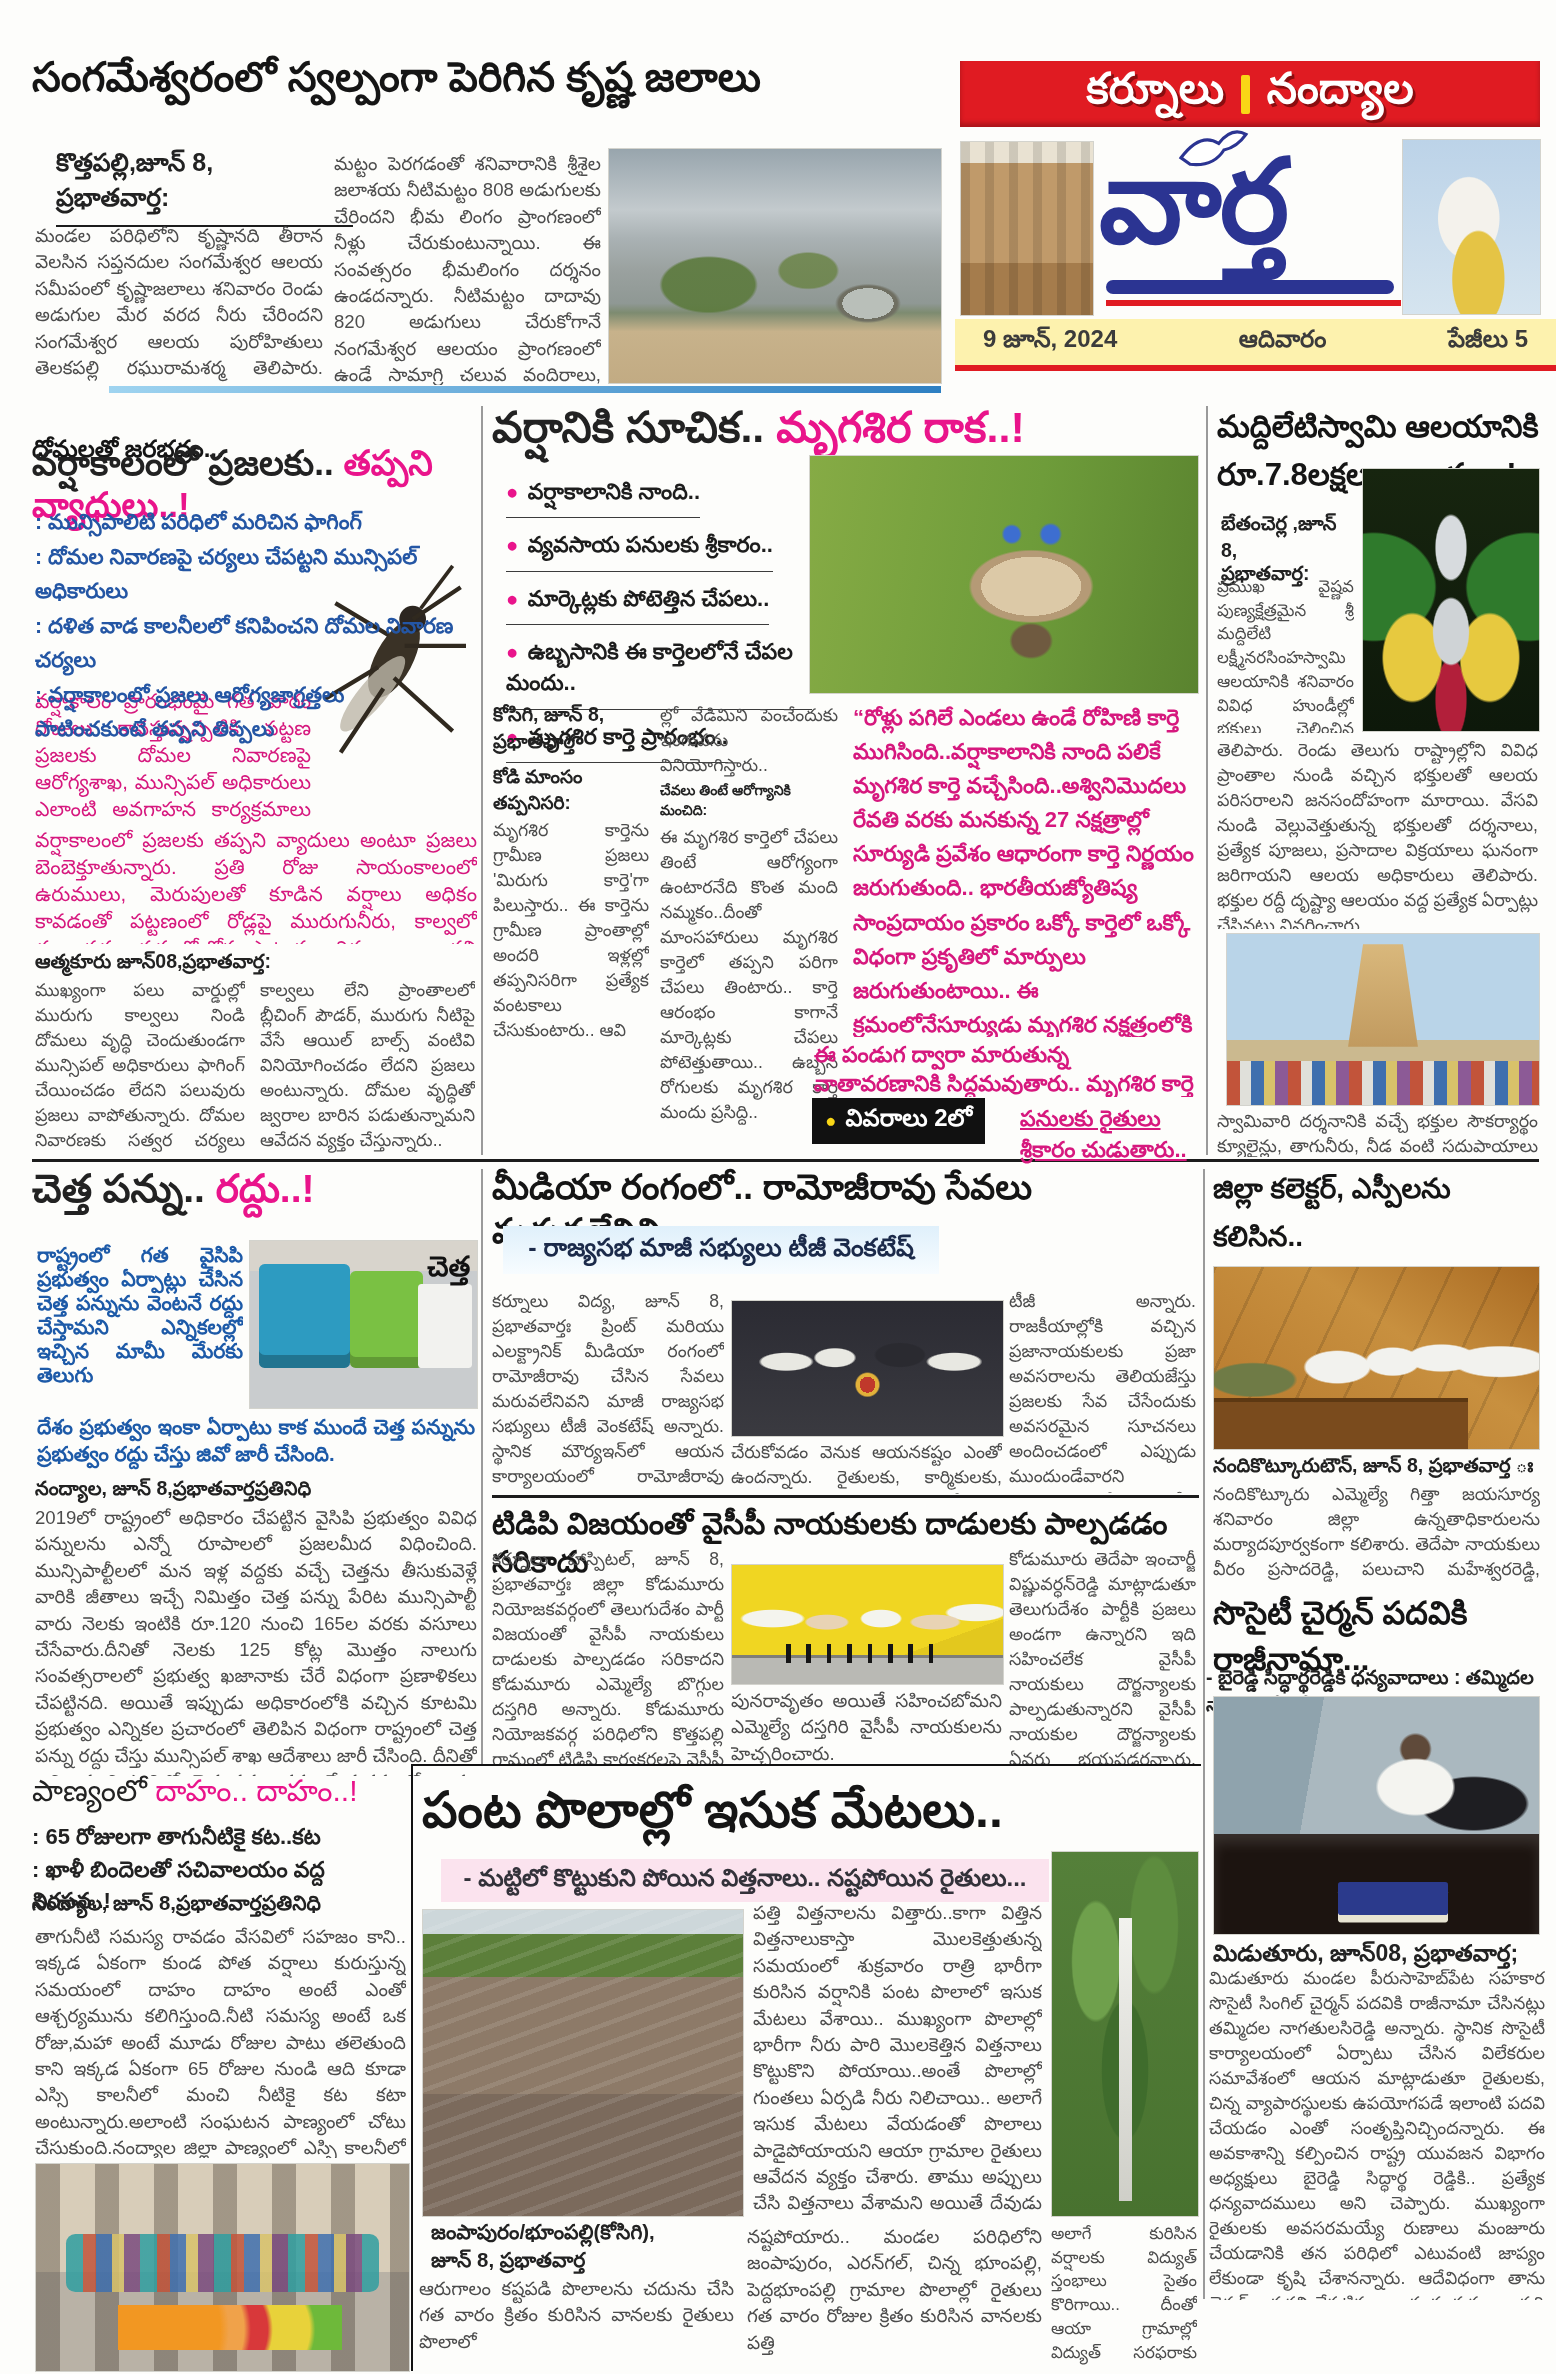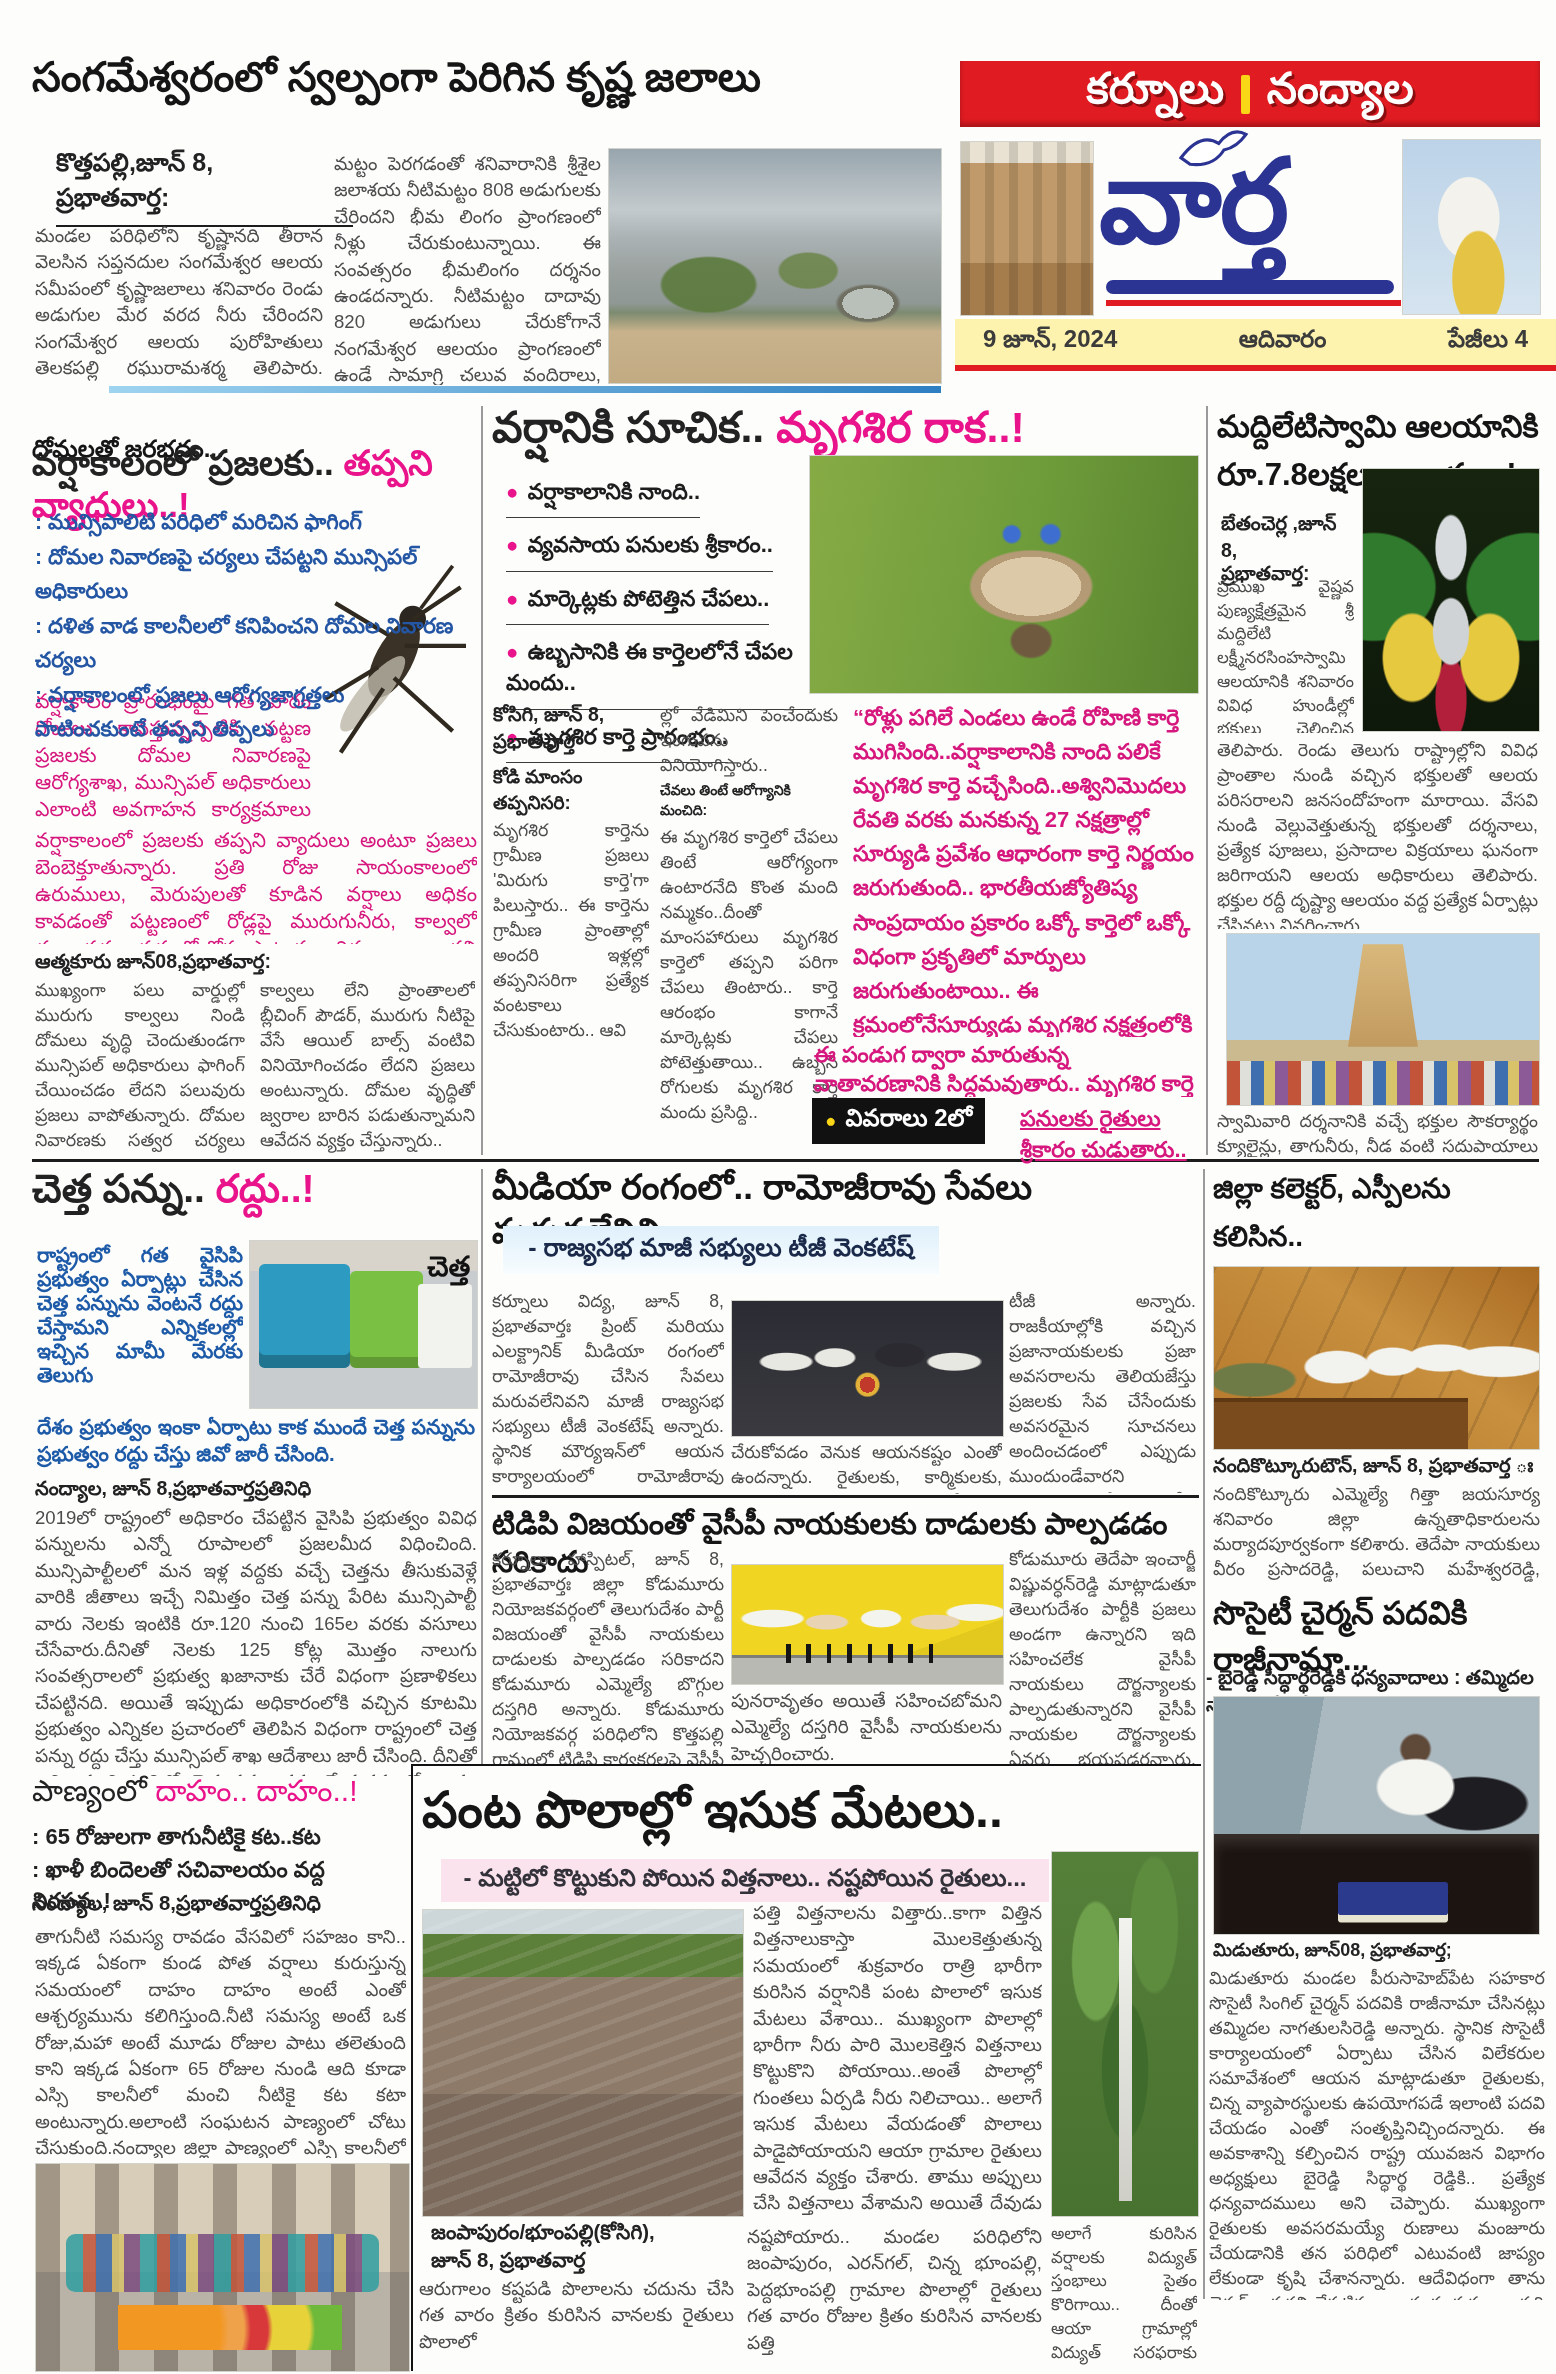--- a/index.html
+++ b/index.html
@@ -176,21 +176,21 @@
     <path d="M5 26 Q20 6 34 15 Q44 2 55 8 Q48 18 38 20 Q30 33 12 31 Z" fill="#ffffff" stroke="#2b3492" stroke-width="2.4"></path>
   </svg>
 
   <div id="vaarta" class="a c" style="left:1099px;top:143px;width:297px;">వార్త</div>
   <div class="a" style="left:1106px;top:280px;width:288px;height:14px;background:#2b3492;border-radius:7.4px;"></div>
   <div class="a" style="left:1106px;top:300px;width:295px;height:5.6px;background:#e01b22;"></div>
 
   <div id="datebar" class="a" style="left:955px;top:319px;width:601px;height:46px;">
     <span>9 జూన్, 2024</span>
     <span>ఆదివారం</span>
-    <span>పేజీలు 4</span>
+    <span>పేజీలు 5</span>
   </div>
   <div class="a" style="left:955px;top:365px;width:601px;height:5.6px;background:#e01b22;"></div>
 
   <div class="a vrule" style="left:481px;top:406px;width:1.9px;height:749px;"></div>
   <div class="a vrule" style="left:1206px;top:406px;width:1.9px;height:749px;"></div>
   <div class="a rule" style="left:32px;top:1159px;width:1507px;height:2.8px;"></div>
   <div class="a vrule" style="left:481px;top:1169px;width:1.9px;height:595px;"></div>
   <div class="a vrule" style="left:1203px;top:1169px;width:1.9px;height:1130px;"></div>
 
   <div class="a hl c" style="left:32px;top:404px;width:447px;font-size:24px;margin-top:30px;">దోమలతో జరభద్రం...</div>
@@ -350,17 +350,17 @@
 
   <div class="a hl c" style="left:1213px;top:1590px;width:327px;font-size:32px;line-height:1.45;">
     <div>సొసైటీ చైర్మన్ పదవికి</div>
     <div>రాజీనామా...</div>
   </div>
   <div class="a c b" style="left:1206px;top:1666px;width:341px;font-size:19.5px;">- బైరెడ్డి సిద్ధార్థరెడ్డికి ధన్యవాదాలు : తమ్మిదల నాగతులసిరెడ్డి</div>
   <div class="ph ph-desk" style="left:1213px;top:1696px;width:325px;height:237px;">
     <div class="shape desk-top"></div>
     <div class="shape desk-books"></div>
   </div>
-  <div class="a c dateline" style="left:1213px;top:1940px;width:325px;font-size:18px;">మిడుతూరు, జూన్08, ప్రభాతవార్త;</div>
+  <div class="a c dateline" style="left:1213px;top:1940px;width:325px;font-size:23px;">మిడుతూరు, జూన్08, ప్రభాతవార్త;</div>
   <div class="a j body-txt" style="left:1209px;top:1966px;width:336px;height:334px;">మిడుతూరు మండల పీరుసాహెబ్‌పేట సహకార సొసైటీ సింగిల్ చైర్మన్ పదవికి రాజీనామా చేసినట్లు తమ్మిదల నాగతులసిరెడ్డి అన్నారు. స్థానిక సొసైటీ కార్యాలయంలో ఏర్పాటు చేసిన విలేకరుల సమావేశంలో ఆయన మాట్లాడుతూ రైతులకు, చిన్న వ్యాపారస్థులకు ఉపయోగపడే ఇలాంటి పదవి చేయడం ఎంతో సంతృప్తినిచ్చిందన్నారు. ఈ అవకాశాన్ని కల్పించిన రాష్ట్ర యువజన విభాగం అధ్యక్షులు బైరెడ్డి సిద్ధార్థ రెడ్డికి.. ప్రత్యేక ధన్యవాదములు అని చెప్పారు. ముఖ్యంగా రైతులకు అవసరమయ్యే రుణాలు మంజూరు చేయడానికి తన పరిధిలో ఎటువంటి జాప్యం లేకుండా కృషి చేశానన్నారు. ఆదేవిధంగా తాను చైర్మన్‌గా పదవి చేపట్టిన నాలుగు సంవత్సరాల పది నెలల్లో రైతులు, సొసైటీ సిబ్బంది సహకారం మరువలేనిదన్నారు. మండలంలో నాగలూటి, కడుమూరు, మాసాపేట, చింతలపల్లి గ్రామాల్లో ఒక్కొక్కటి రూ.42 లక్షల నిధులతో మల్టీ స్పెషాలిటీస్ సెంటర్లను నిర్మించామని, నా హయాంలో దాదాపు రూ.15 కోట్ల నిధులతో రైతులకు, ఇతర చిన్న వ్యాపార రుణాలు ఇవ్వడం జరిగిందన్నారు. గతంలో మిడుతూరు మండలంలోని ఈ సహకార సొసైటీలో ఎన్నడూ లేనివిధంగా నిధులు మంజూరు చేయడం, రైతులకు అందుబాటులో ఉండే విధంగా ధాన్యం నిల్వ చేసుకునే గోడౌన్లను ఏర్పాటు చేశామన్నారు. సొసైటీ ద్వారా అభివృద్ధి పనులకు ముందుకు సాగడానికి సహకరించిన రైతులకు, నాయకులకు, సొసైటీ సిబ్బందికి కృతజ్ఞతలు అని తమ్మిదల నాగతులసిరెడ్డి చెప్పారు.</div>
 
 </div>
 
 
 </body></html>

